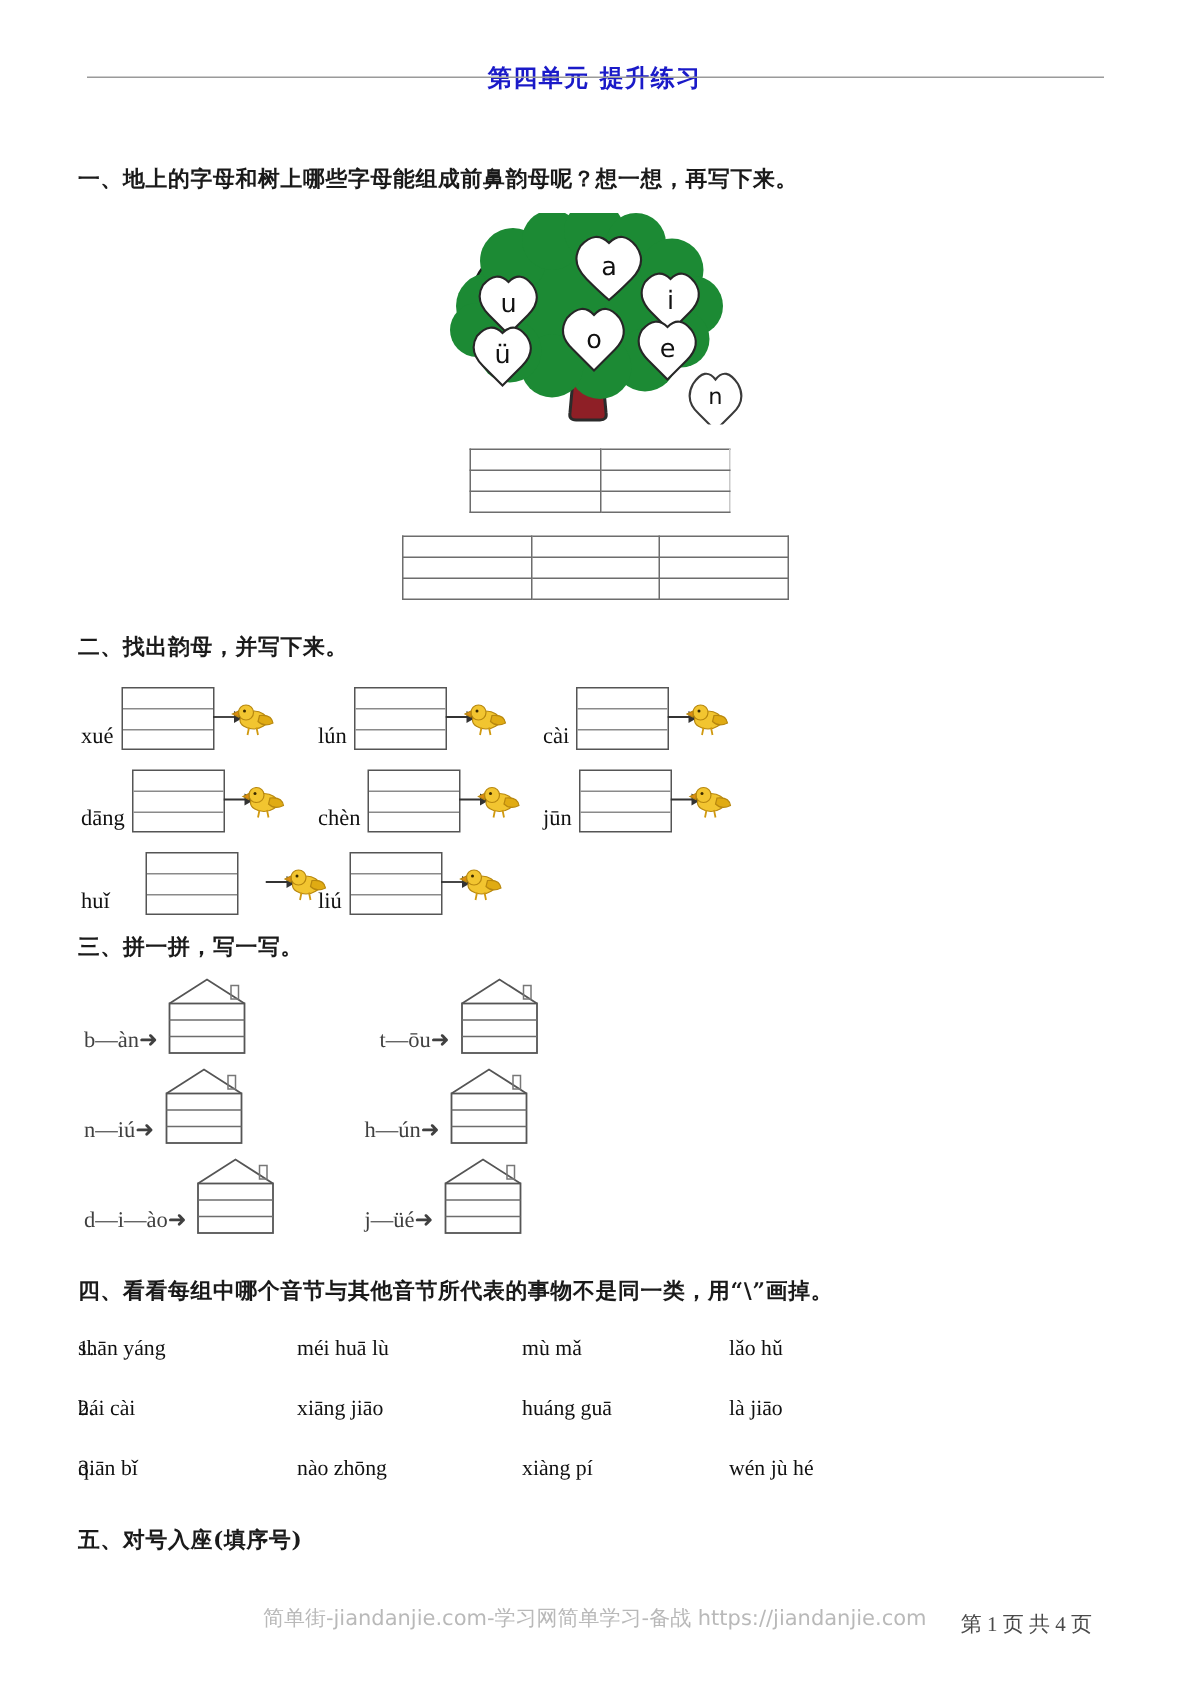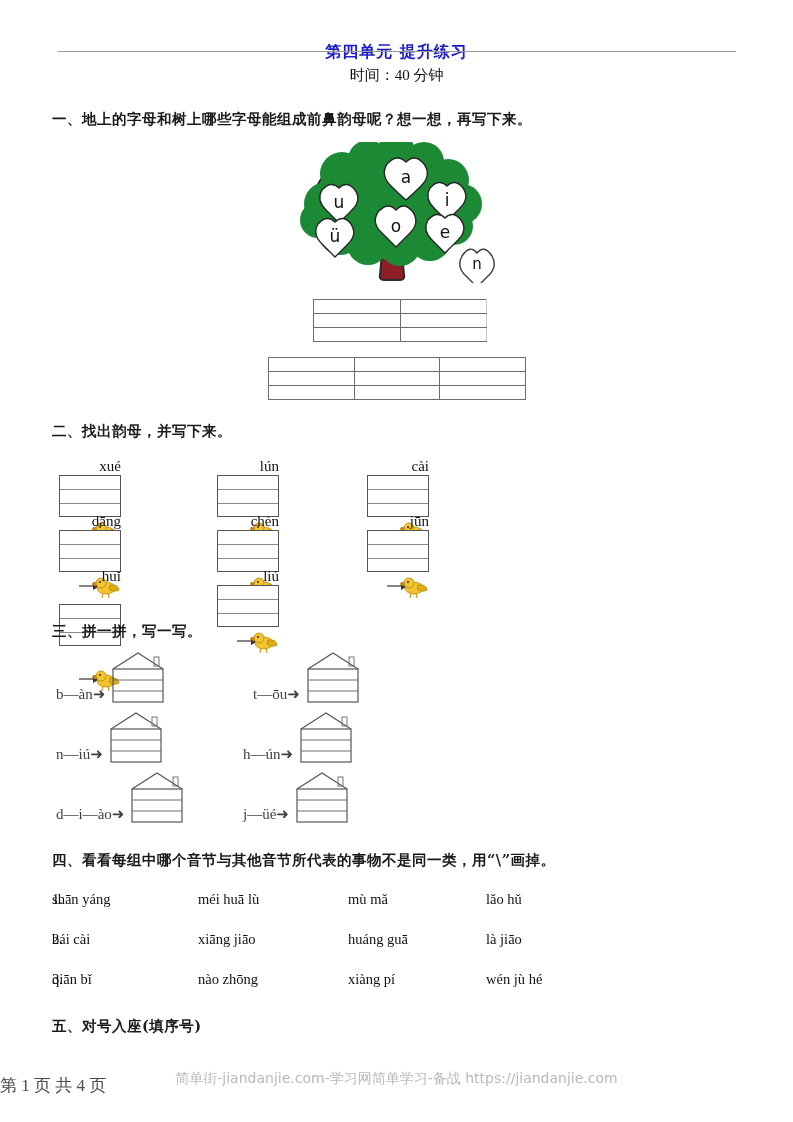--- a/index.html
+++ b/index.html
@@ -102,21 +102,20 @@
     top: 357px;
     width: 258px;
   }
   .grid-table.t2 td { height: 13px; }
 
   
   .pin-item {
     position: absolute;
     display: flex;
     align-items: flex-end;
-    flex-direction: column;
   }
   .pin-label {
     font-size: 15px;
     line-height: 16px;
     color: #111;
     white-space: nowrap;
     padding-bottom: 1px;
   }
   .lines-box {
     width: 62px;
@@ -185,34 +184,33 @@
     font-family: "DejaVu Sans", "Liberation Sans", sans-serif;
     font-size: 14px;
     color: #b9b9b9;
     white-space: nowrap;
   }
   .page-num {
     position: absolute;
     left: 0;
     top: 1074px;
     width: 728px;
-    text-align: left;
-    font-size: 17px;
+    text-align: right;
+    font-size: 14px;
     color: #4a4a4a;
     white-space: nowrap;
   }
 </style>
 </head>
 <body>
 
 <div class="page">
 
   <div class="doc-title" style="color: rgb(26, 26, 200); margin-top: 23px;">第四单元 提升练习</div>
   <div class="title-rule"></div>
-  <div class="time-line">时间：40 分钟</div>
 
   <div class="sec-head" style="top:110px;">一、地上的字母和树上哪些字母能组成前鼻韵母呢？想一想，再写下来。</div>
 
   <div class="tree-wrap">
     <svg width="230" height="145" viewBox="0 0 230 145" xmlns="http://www.w3.org/2000/svg">
 
       <path d="M101 100 L98 133 Q97 138 102 138 L118 138 Q123 138 122 133 L119 100 Z" fill="#8e1f26" stroke="#2b2b2b" stroke-width="2"></path>
 
       <g fill="#1c8a34" stroke="#1d1d1d" stroke-width="1.5">
         <ellipse cx="110" cy="58" rx="78" ry="50"></ellipse>

